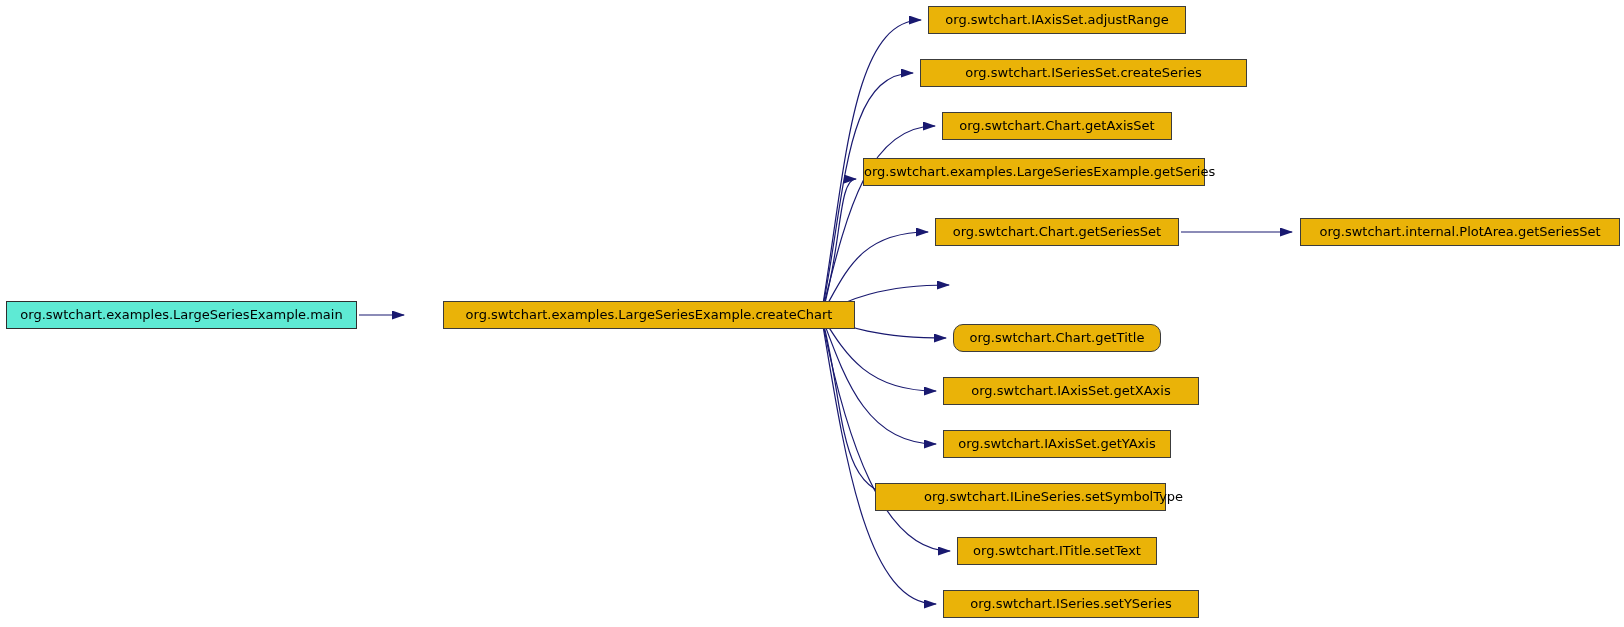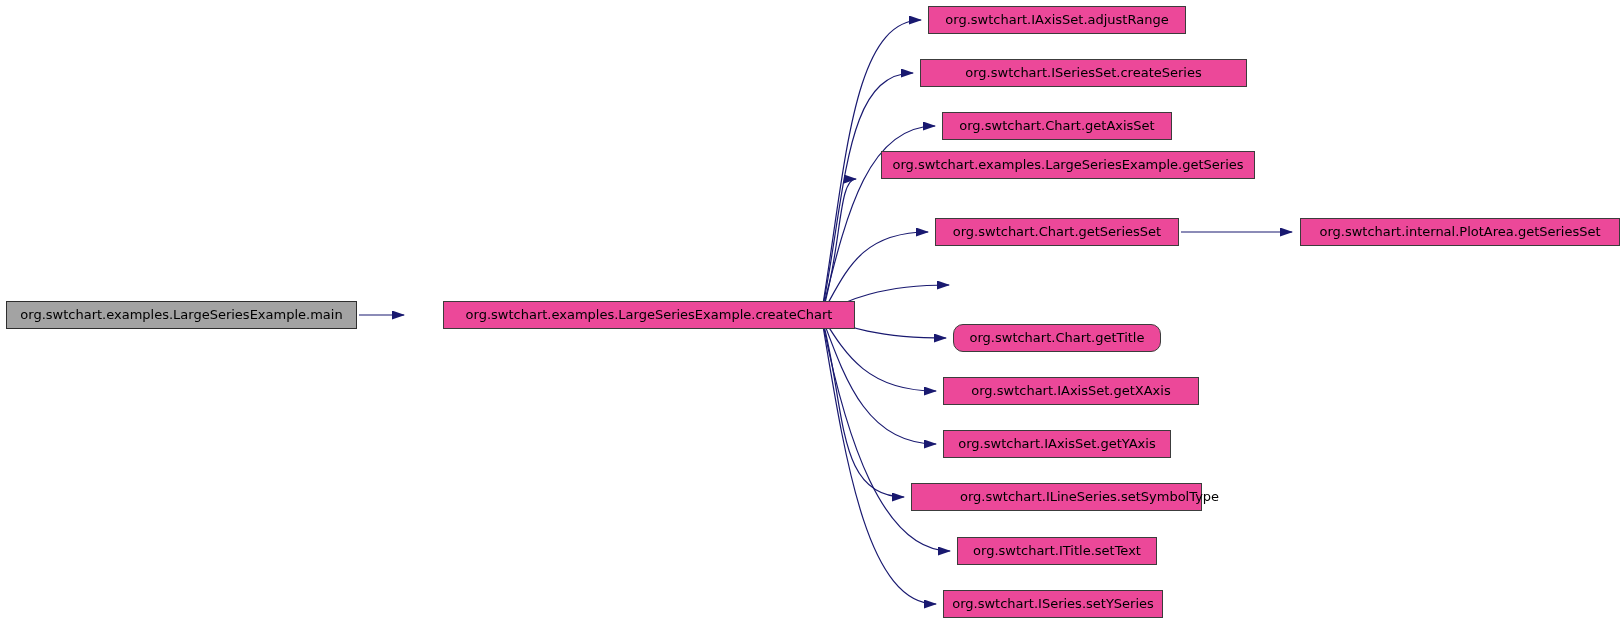--- a/index.html
+++ b/index.html
@@ -15,30 +15,30 @@
     position: absolute;
     left: 0; top: 0;
     width: 1624px; height: 627px;
     pointer-events: none;
   }
   .node {
     position: absolute;
     height: 28px;
     box-sizing: border-box;
     border: 1px solid #3c3c3c;
-    background: #ec4899;
+    background: #eab308;
     color: #000000;
     font-size: 13px;
     line-height: 26px;
     text-align: center;
     white-space: nowrap;
     cursor: pointer;
   }
   .node.focus {
-    background: #a3a3a3;
+    background: #5eead4;
     border-color: #2e2e2e;
   }
   .edge {
     stroke: #191970;
     stroke-width: 1.2;
     fill: none;
   }
 </style>
 </head>
 <body>
@@ -65,23 +65,23 @@
     <path class="edge" d="M823,324 C846,438 882,551 950,551" marker-end="url(#arrow)"></path>
     <path class="edge" d="M823,326 C846,465 868,604 936,604" marker-end="url(#arrow)"></path>
     <path class="edge" d="M1181,232 L1292,232" marker-end="url(#arrow)"></path>
   </svg>
 
   <div class="node focus" style="left:6px;   top:301px; width:351px;">org.swtchart.examples.LargeSeriesExample.main</div>
   <div class="node" style="left:411px; top:301px; width:412px;margin-left:32px;">org.swtchart.examples.LargeSeriesExample.createChart</div>
   <div class="node" style="left:928px; top:6px;   width:258px;">org.swtchart.IAxisSet.adjustRange</div>
   <div class="node" style="left:920px; top:59px;  width:327px;">org.swtchart.ISeriesSet.createSeries</div>
   <div class="node" style="left:942px; top:112px; width:230px;">org.swtchart.Chart.getAxisSet</div>
-  <div class="node" style="left:863px; top:151px; width:374px;margin-left:18px;">org.swtchart.examples.LargeSeriesExample.getSeries</div>
+  <div class="node" style="left:863px; top:158px; width:342px;">org.swtchart.examples.LargeSeriesExample.getSeries</div>
   <div class="node" style="left:935px; top:218px; width:244px;">org.swtchart.Chart.getSeriesSet</div>
   <div class="node" style="left:1300px;top:218px; width:320px;">org.swtchart.internal.PlotArea.getSeriesSet</div>
   <div class="node" style="left:953px; top:324px; width:208px;border-radius:10px;">org.swtchart.Chart.getTitle</div>
   <div class="node" style="left:943px; top:377px; width:256px;">org.swtchart.IAxisSet.getXAxis</div>
   <div class="node" style="left:943px; top:430px; width:228px;">org.swtchart.IAxisSet.getYAxis</div>
-  <div class="node" style="left:911px; top:483px; width:291px;padding-left:48px;">org.swtchart.ILineSeries.setSymbolType</div>
+  <div class="node" style="left:875px; top:483px; width:291px;padding-left:48px;">org.swtchart.ILineSeries.setSymbolType</div>
   <div class="node" style="left:957px; top:537px; width:200px;">org.swtchart.ITitle.setText</div>
-  <div class="node" style="left:943px; top:590px; width:220px;">org.swtchart.ISeries.setYSeries</div>
+  <div class="node" style="left:943px; top:590px; width:256px;">org.swtchart.ISeries.setYSeries</div>
 
 </div>
 
 </body></html>

